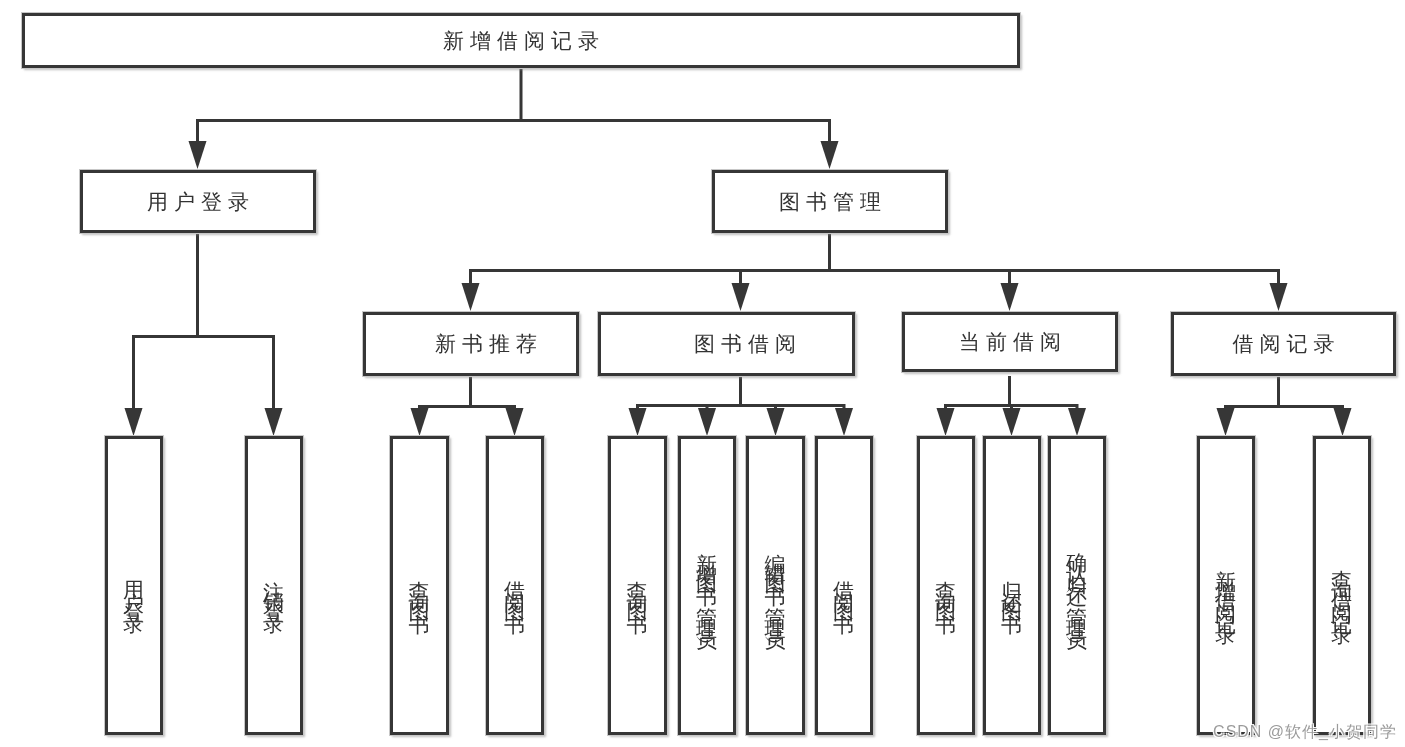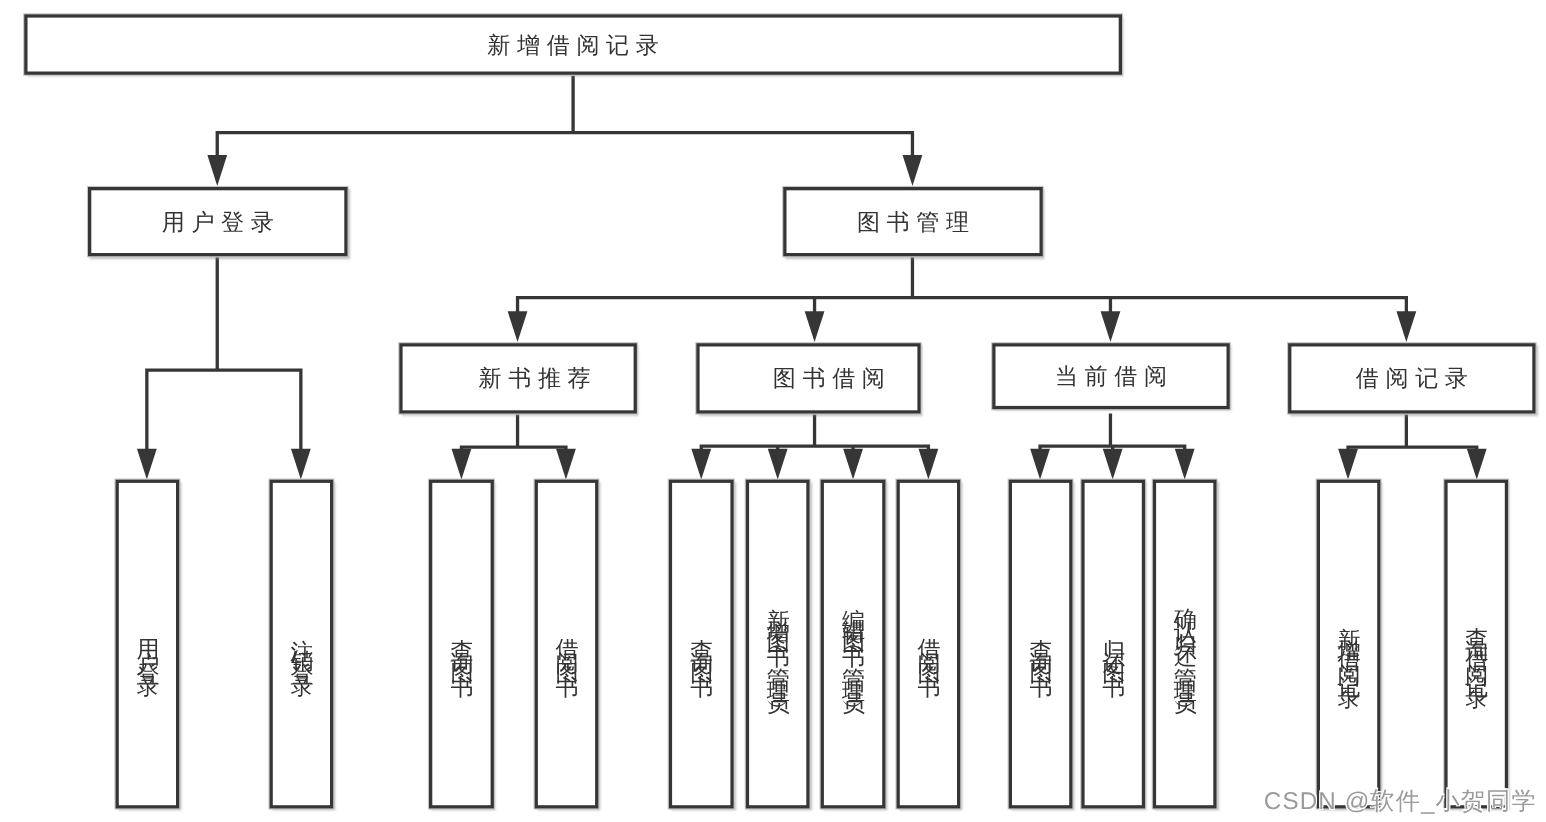--- a/index.html
+++ b/index.html
@@ -44,21 +44,21 @@
     text-orientation: mixed;
     font-size: 21px;
     letter-spacing: 11px;
     line-height: 1;
     color: #333333;
   }
   #watermark {
     position: absolute;
     right: 8px;
     bottom: 4px;
-    font-size: 22px;
+    font-size: 16px;
     color: #9b9b9b;
     letter-spacing: 1px;
     text-shadow: 1px 1px 0 rgba(255,255,255,0.95), -1px -1px 0 rgba(255,255,255,0.95),
                  1px -1px 0 rgba(255,255,255,0.95), -1px 1px 0 rgba(255,255,255,0.95);
     white-space: nowrap;
     z-index: 10;
   }
 </style>
 </head>
 <body>
@@ -112,21 +112,21 @@
   <div class="node hbox" style="left:80px; top:170px; width:236px; height:63px;">
     <span class="lbl">用户登录</span>
   </div>
   <div class="node hbox" style="left:712px; top:170px; width:236px; height:63px;">
     <span class="lbl">图书管理</span>
   </div>
 
   <div class="node hbox" style="left:363px; top:312px; width:216px; height:64px;padding-left:30px;">
     <span class="lbl">新书推荐</span>
   </div>
-  <div class="node hbox" style="left:633px; top:312px; width:204px; height:64px;padding-left:37px;">
+  <div class="node hbox" style="left:598px; top:312px; width:257px; height:64px;padding-left:37px;">
     <span class="lbl">图书借阅</span>
   </div>
   <div class="node hbox" style="left:902px; top:312px; width:216px; height:60px;">
     <span class="lbl">当前借阅</span>
   </div>
   <div class="node hbox" style="left:1171px; top:312px; width:225px; height:64px;">
     <span class="lbl">借阅记录</span>
   </div>
 
   <div class="node vbox" style="left:105px; top:436px; width:58px; height:299px;">

